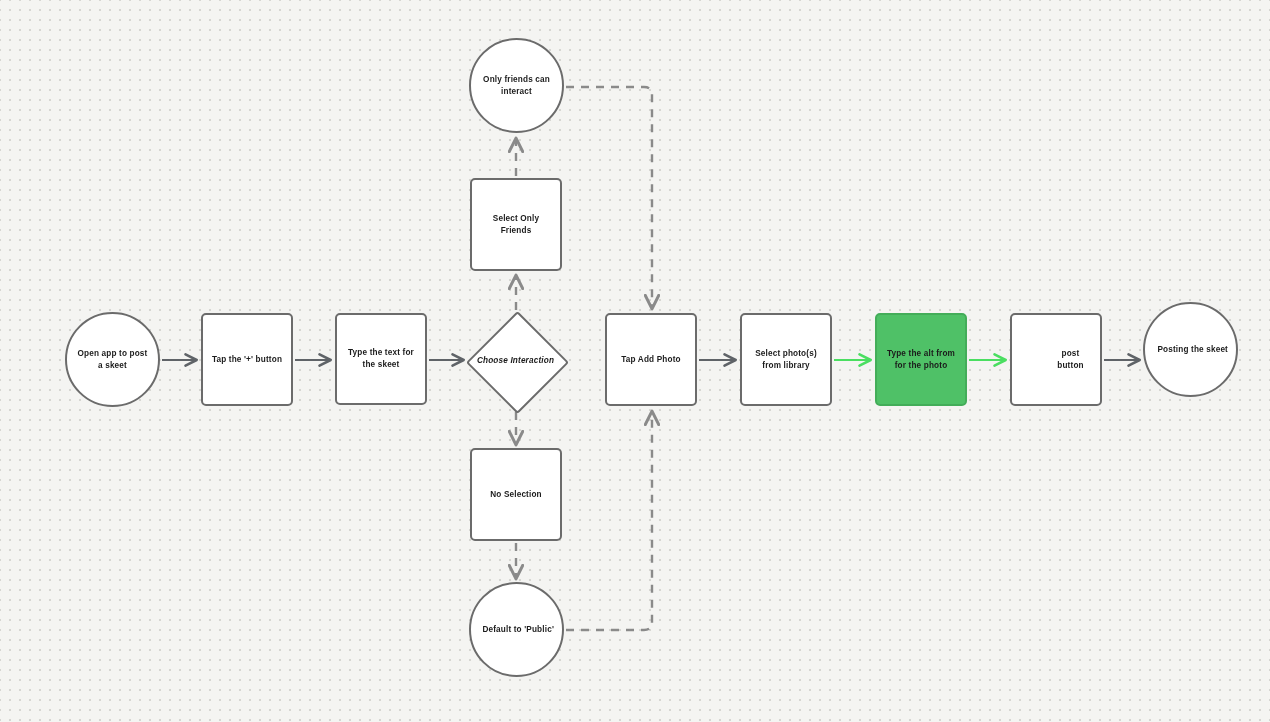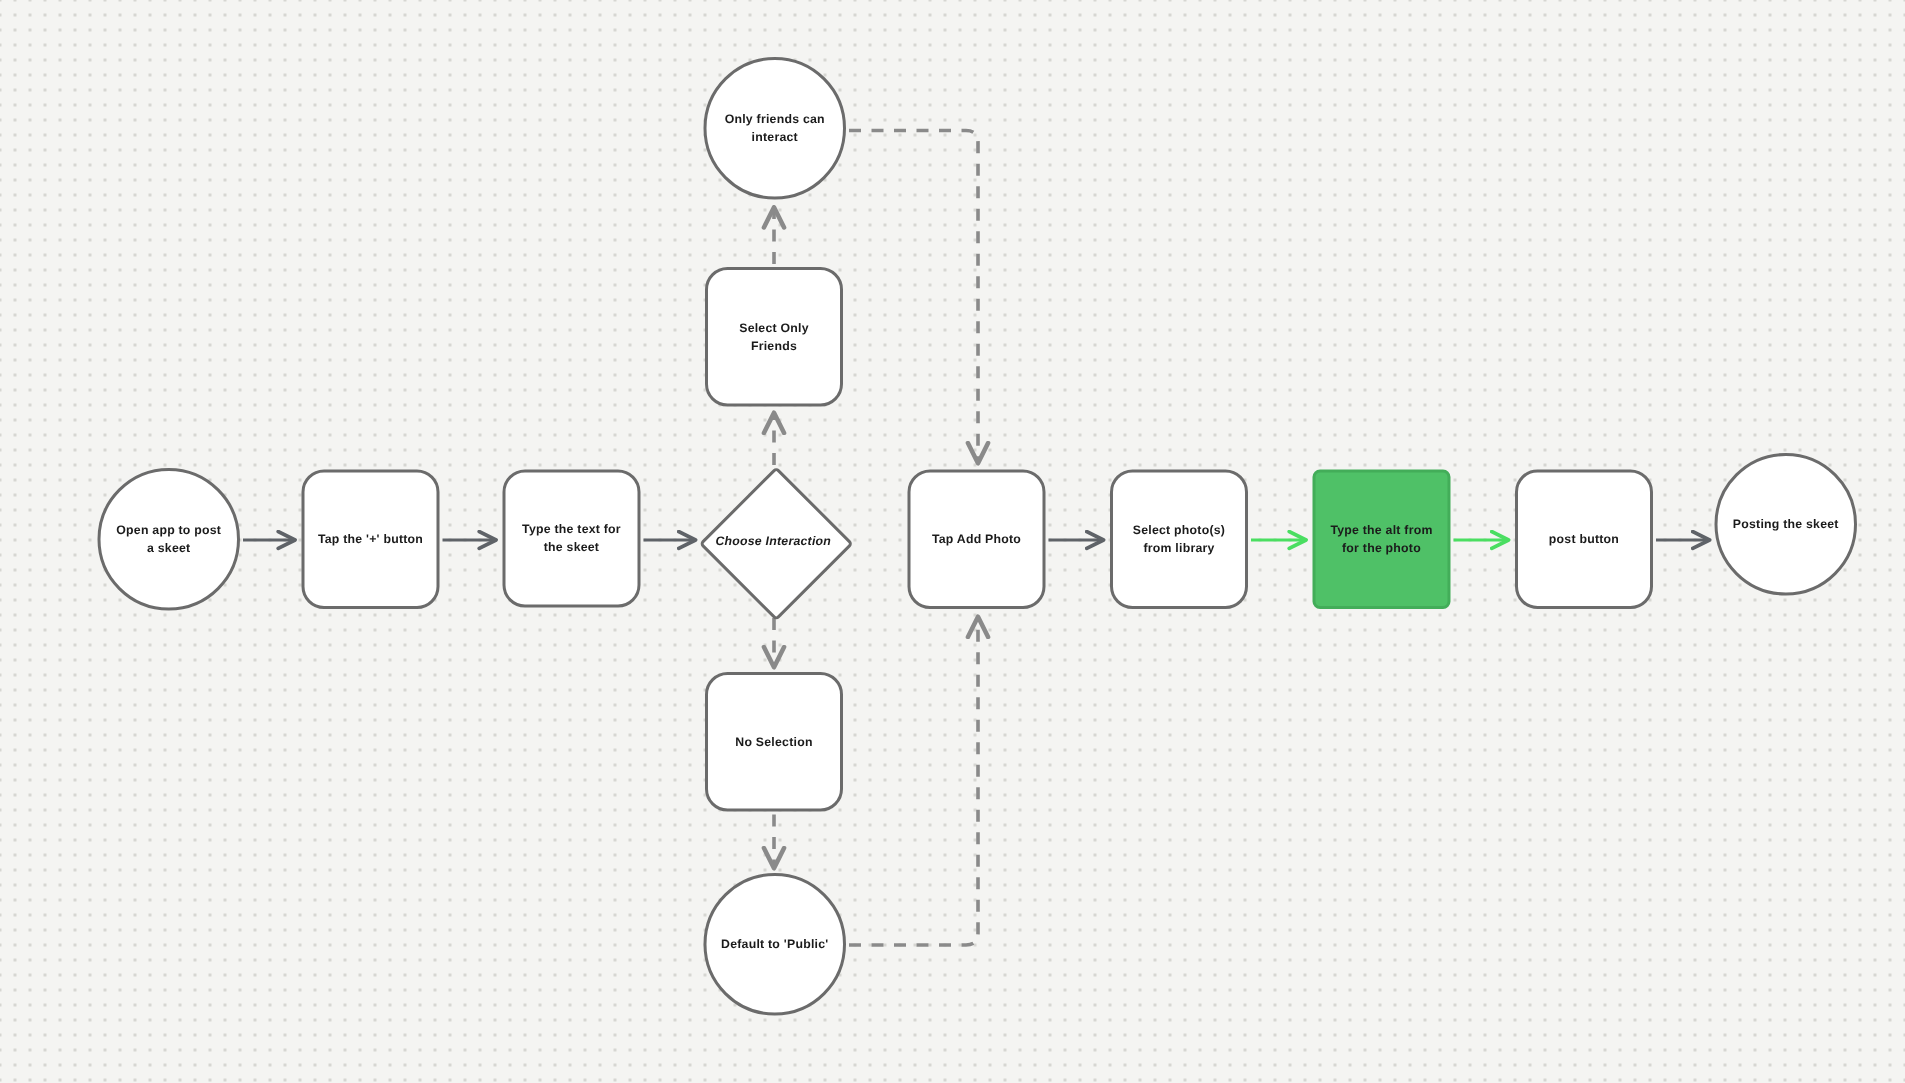--- a/index.html
+++ b/index.html
@@ -41,26 +41,27 @@
     letter-spacing: 0.02em;
   }
   .node .label {
     display: block;
     padding: 0 8px;
     max-width: 100%;
   }
   .node-rect {
     background: #ffffff;
     border: 2px solid #6b6b6b;
-    border-radius: 15px;
+    border-radius: 5px;
   }
   .node-circle {
     background: #ffffff;
     border: 2px solid #6b6b6b;
     border-radius: 50%;
+    justify-content: flex-end;
   }
   .node-highlight {
     background: #4FC167;
     border: 2px solid #43ad59;
     border-radius: 5px;
   }
   .node-diamond {
     background: transparent;
     border: none;
   }
@@ -160,20 +161,20 @@
   </div>
 
   <div class="node node-rect" style="left:740px;top:313px;width:92px;height:93px;">
     <span class="label">Select photo(s) from library</span>
   </div>
 
   <div class="node node-highlight" style="left:875px;top:313px;width:92px;height:93px;">
     <span class="label">Type the alt from for the photo</span>
   </div>
 
-  <div class="node node-rect" style="left:1010px;top:313px;width:92px;height:93px;">
+  <div class="node node-rect" style="left:1010px;top:313px;width:92px;height:93px;padding-left:29px;">
     <span class="label">post button</span>
   </div>
 
   <div class="node node-circle" style="left:1143px;top:302px;width:95px;height:95px;">
     <span class="label">Posting the skeet</span>
   </div>
 </div>
 
 </body></html>

